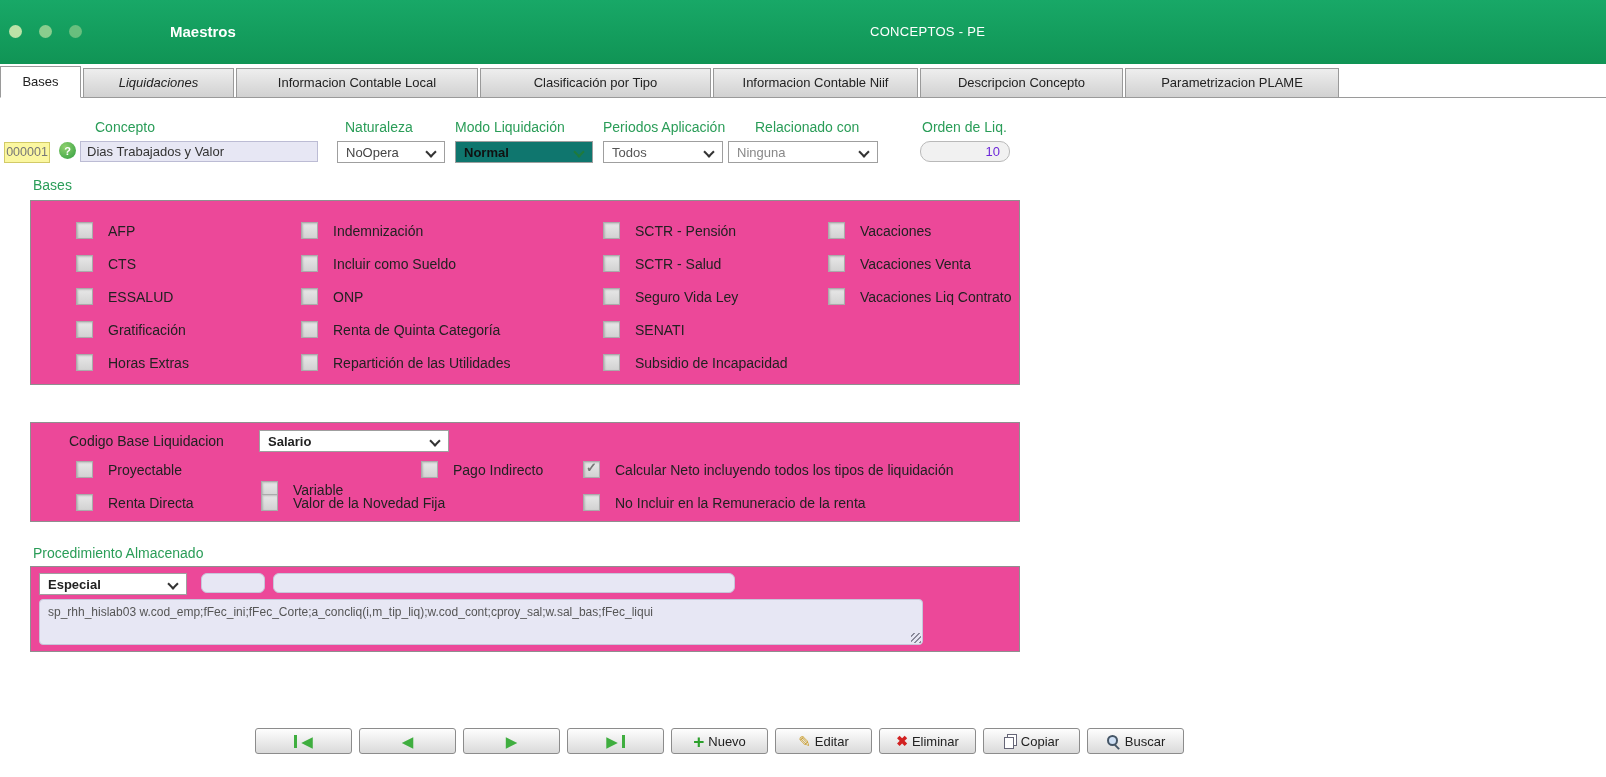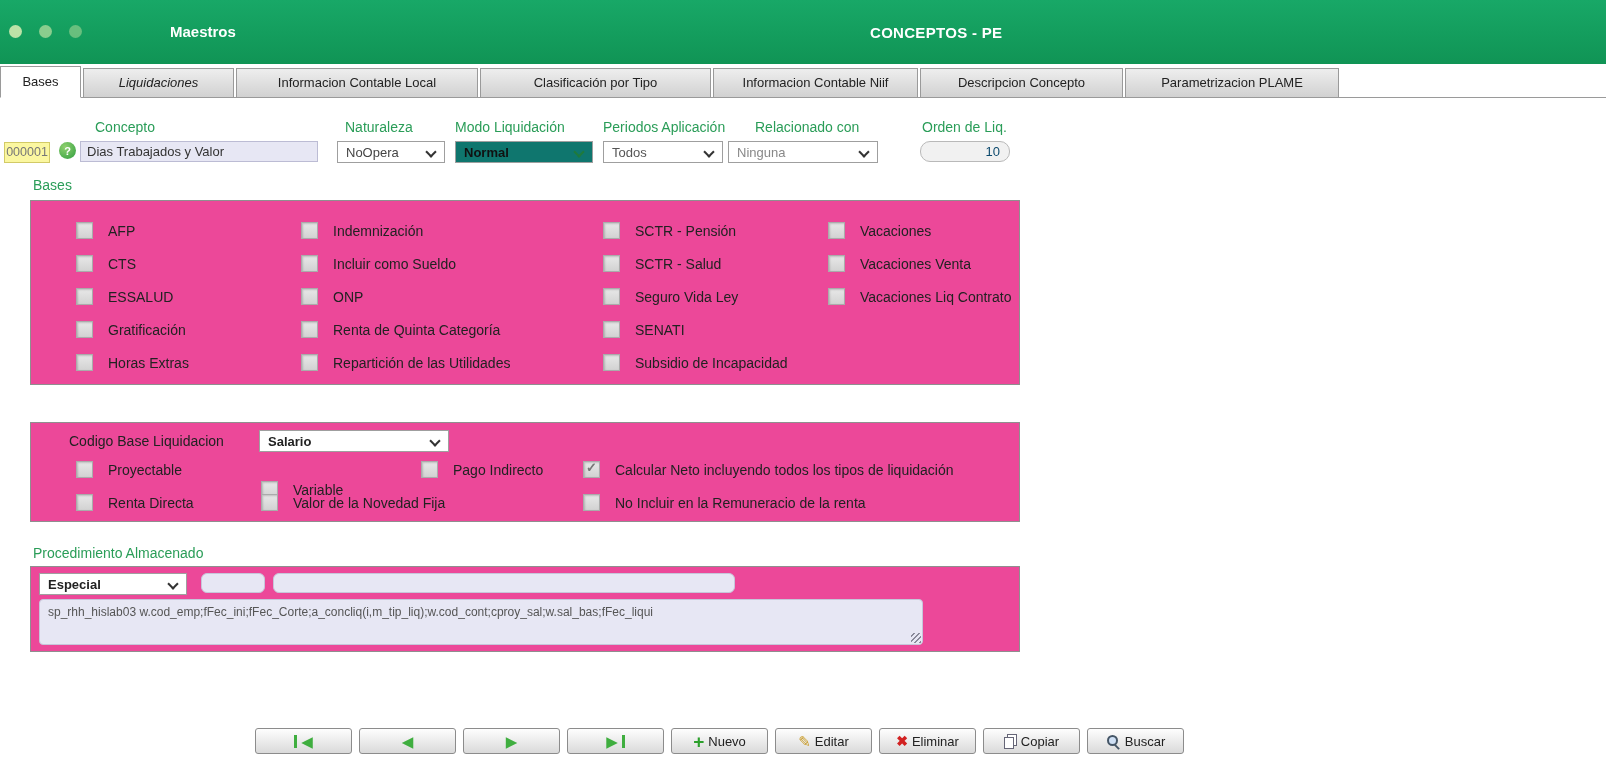--- a/index.html
+++ b/index.html
@@ -8,21 +8,21 @@
 
   
   .app-header { position:absolute; left:0; top:0; width:100%; height:64px;
     background:linear-gradient(180deg,#18a867 0%, #109455 100%); }
   .window-dots { position:absolute; left:9px; top:25px; display:flex; gap:17px; }
   .dot { width:13px; height:13px; border-radius:50%; }
   .dot-1 { background:#d9edb4; opacity:.85; }
   .dot-2 { background:#c9e6a8; opacity:.65; }
   .dot-3 { background:#bce09e; opacity:.5; }
   .app-title { position:absolute; left:170px; top:23px; color:#ffffff; font-weight:bold; font-size:15px; }
-  .page-title { position:absolute; left:870px; top:24px; color:#ffffff; font-weight:bold; font-size:15px; letter-spacing:.3px; }
+  .page-title { position:absolute; left:870px; top:24px; color:#ffffff; font-weight:normal; font-size:13px; letter-spacing:.3px; }
 
   
   .tabs { position:absolute; left:0; top:66px; width:100%; height:32px; display:flex;
     align-items:flex-end; border-bottom:1px solid #9a9a9a; box-sizing:border-box; }
   .tab { box-sizing:border-box; height:29px; line-height:27px; text-align:center; font-size:13px;
     color:#222; background:linear-gradient(180deg,#eeeeee,#d1d1d1); border:1px solid #9a9a9a;
     border-bottom:none; margin-right:2px; cursor:pointer; white-space:nowrap; overflow:hidden; }
   .tab:nth-child(1){ width:81px; }
   .tab:nth-child(2){ width:151px;font-style:italic; }
   .tab:nth-child(3){ width:242px; }
@@ -56,21 +56,21 @@
     padding:0 22px 0 8px; cursor:pointer; white-space:nowrap; }
   .chevron-icon { position:absolute; right:9px; top:6px; width:6px; height:6px;
     border-right:2px solid #333; border-bottom:2px solid #333; transform:rotate(45deg); }
   .select-naturaleza  { left:337px; top:141px; width:108px; }
   .select-modo        { left:455px; top:141px; width:138px; background:#0f766e; color:#111; font-weight:bold; }
   .select-modo .chevron-icon { border-color:#1f7a3c; }
   .select-periodos    { left:603px; top:141px; width:120px; color:#555; }
   .select-relacionado { left:728px; top:141px; width:150px; color:#888; }
   .input-orden { position:absolute; left:920px; top:141px; width:90px; height:21px;
     box-sizing:border-box; background:#f1f1f1; border:1px solid #b9b9b9; border-radius:10px;
-    text-align:right; padding:0 9px; font-size:13px; color:#0c4a6e; font-family:"Liberation Sans",sans-serif; }
+    text-align:right; padding:0 9px; font-size:13px; color:#6d28d9; font-family:"Liberation Sans",sans-serif; }
 
   
   .section-label { position:absolute; color:#2a9d58; font-size:14px; }
   .lbl-bases         { left:33px; top:177px; }
   .lbl-comportamiento{ left:33px; top:421px; }
   .lbl-procedimiento { left:33px; top:545px; }
   .box { position:absolute; border:1px solid #8f8f8f; background:#ec4899; box-sizing:border-box; }
   .box-bases { left:30px; top:200px; width:990px; height:185px; display:flex; padding:13px 0 0 45px; }
   .box-comp  { left:30px; top:422px; width:990px; height:100px; }
   .box-proc  { left:30px; top:566px; width:990px; height:86px; }

